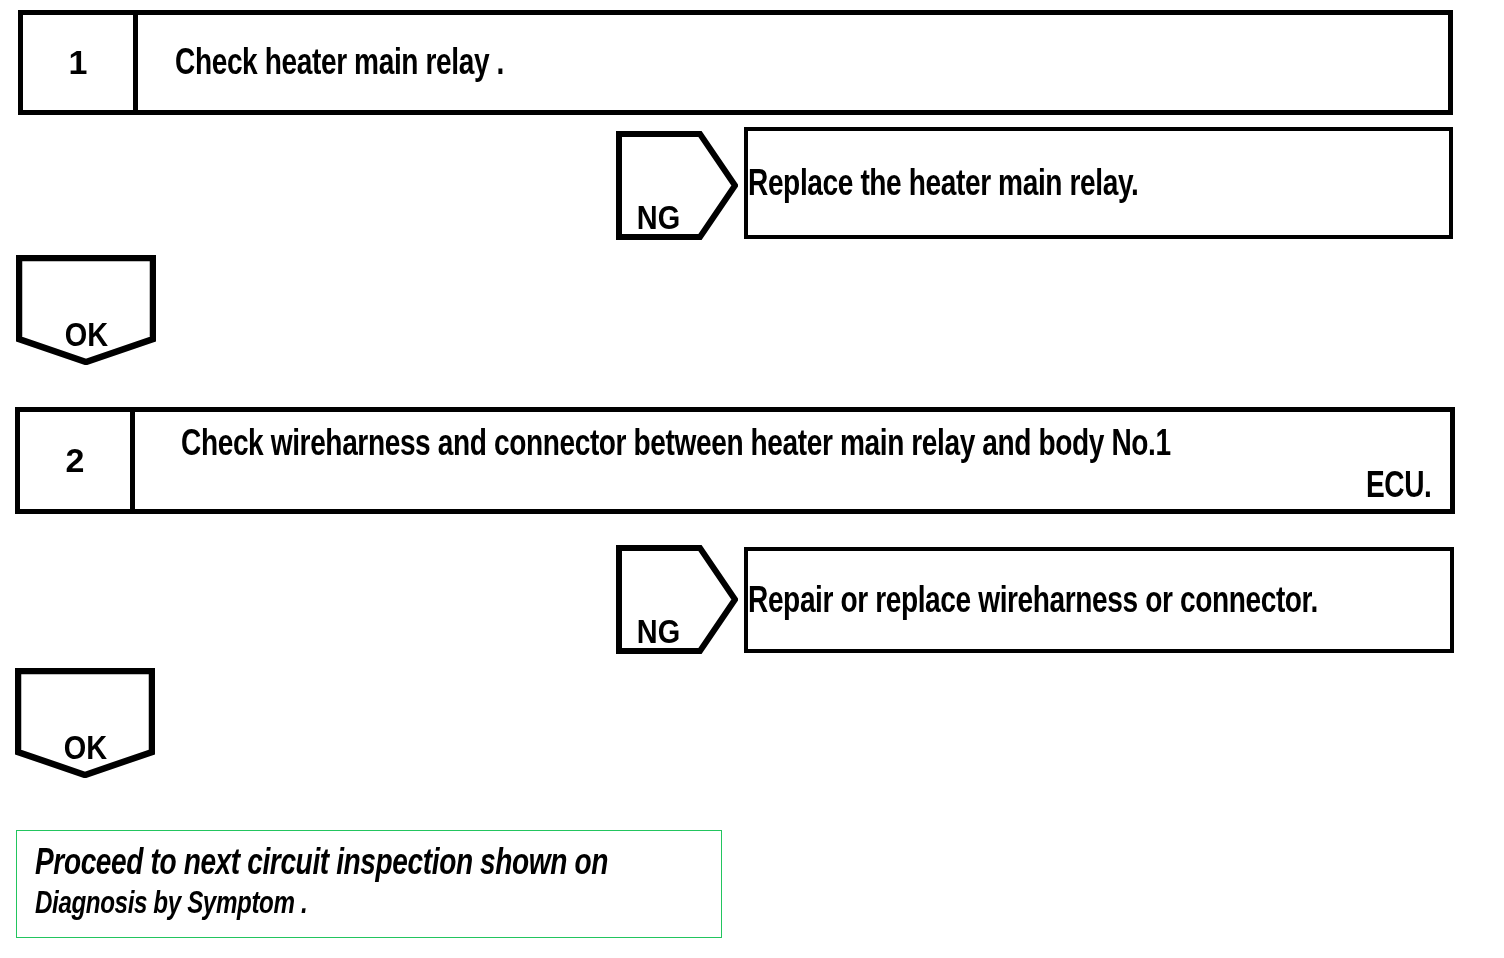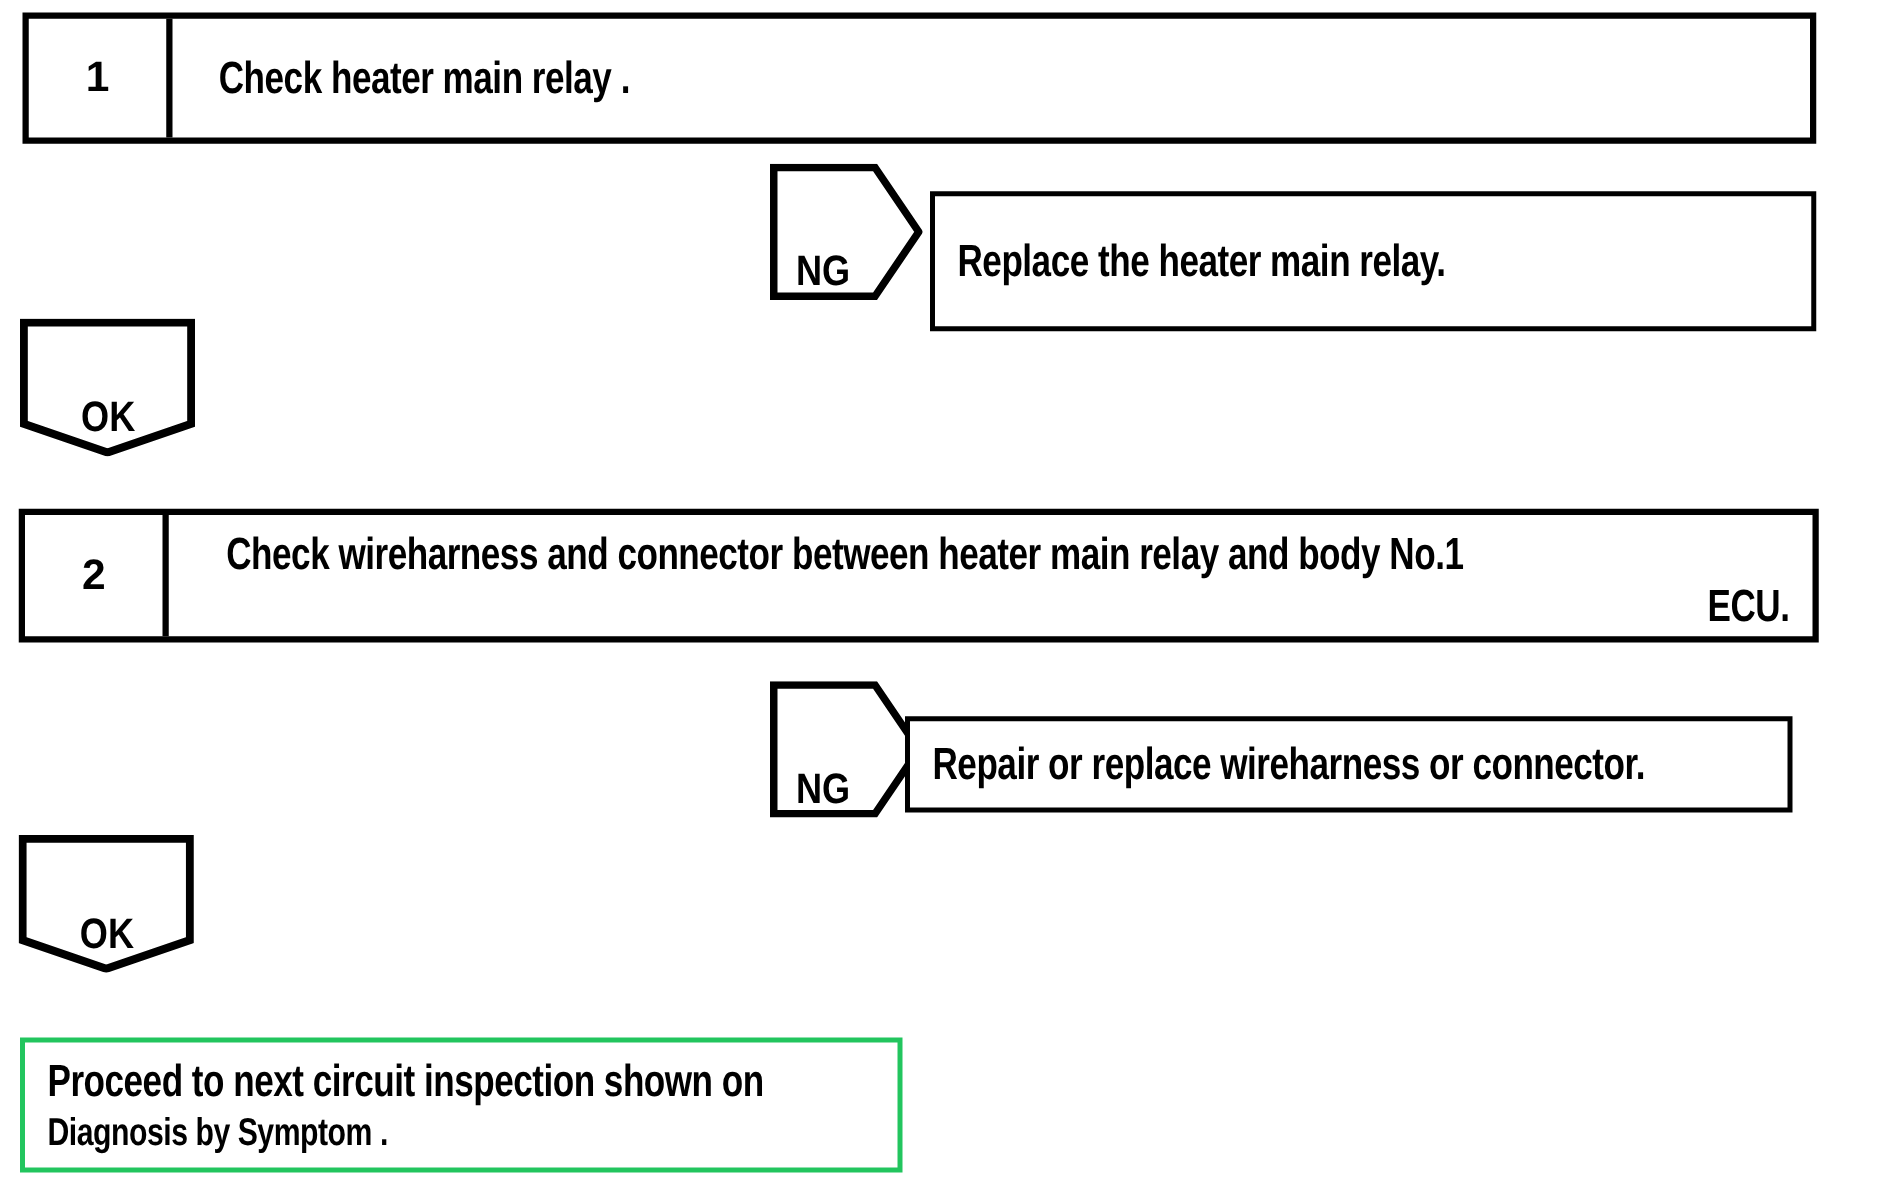--- a/index.html
+++ b/index.html
@@ -54,22 +54,20 @@
     transform-origin: 0 50%;
   }
 
   
   .result-box {
     border: 4px solid #000000;
     background: #ffffff;
     box-sizing: border-box;
     display: flex;
     align-items: center;
-    padding-left: 18px;
-    margin-top: 26px;
   }
 
   
   .shape-wrap { position: absolute; }
   .shape-wrap svg { display: block; }
   .shape-label {
     position: absolute;
     display: flex;
     align-items: center;
     justify-content: center;
@@ -77,24 +75,25 @@
     margin-top: 32px;
   }
   .shape-label span {
     transform: scaleX(0.85);
   }
   .ng-label { left: 0; top: 0; width: 84px; height: 100%; }
   .ok-label { left: 0; top: 5px; width: 100%; height: 85px; }
 
   
   .final-box {
-    border: 4px solid #22c55e;
+    border: 1px solid #22c55e;
     background: #ffffff;
     box-sizing: border-box;
     padding: 10px 0 0 18px;
+    font-style: italic;
   }
   .final-line-1 { font-size: 36px; }
   .final-line-2 { font-size: 31px; margin-top: 2px; }
 </style>
 </head>
 <body>
 
 <div class="canvas">
 
   <div class="abs step-box" style="left:18px; top:10px; width:1435px; height:105px;">
@@ -136,21 +135,21 @@
 
   <div class="shape-wrap" style="left:616px; top:545px; width:122px; height:109px;">
     <svg width="122" height="109" viewBox="0 0 122 109">
       <polygon points="3,3 84,3 119,54.5 84,106 3,106" fill="#ffffff" stroke="#000000" stroke-width="6"></polygon>
     </svg>
     <div class="shape-label ng-label">
       <span>NG</span>
     </div>
   </div>
 
-  <div class="abs result-box" style="left:724px; top:547px; width:710px; height:77px;">
+  <div class="abs result-box" style="left:744px; top:547px; width:710px; height:106px;">
     <div class="line">Repair or replace wireharness or connector.</div>
   </div>
 
   <div class="shape-wrap" style="left:15px; top:668px; width:140px; height:110px;">
     <svg width="140" height="110" viewBox="0 0 140 110">
       <polygon points="3,3 137,3 137,84 70,107 3,84" fill="#ffffff" stroke="#000000" stroke-width="6.5"></polygon>
     </svg>
     <div class="shape-label ok-label">
       <span>OK</span>
     </div>

